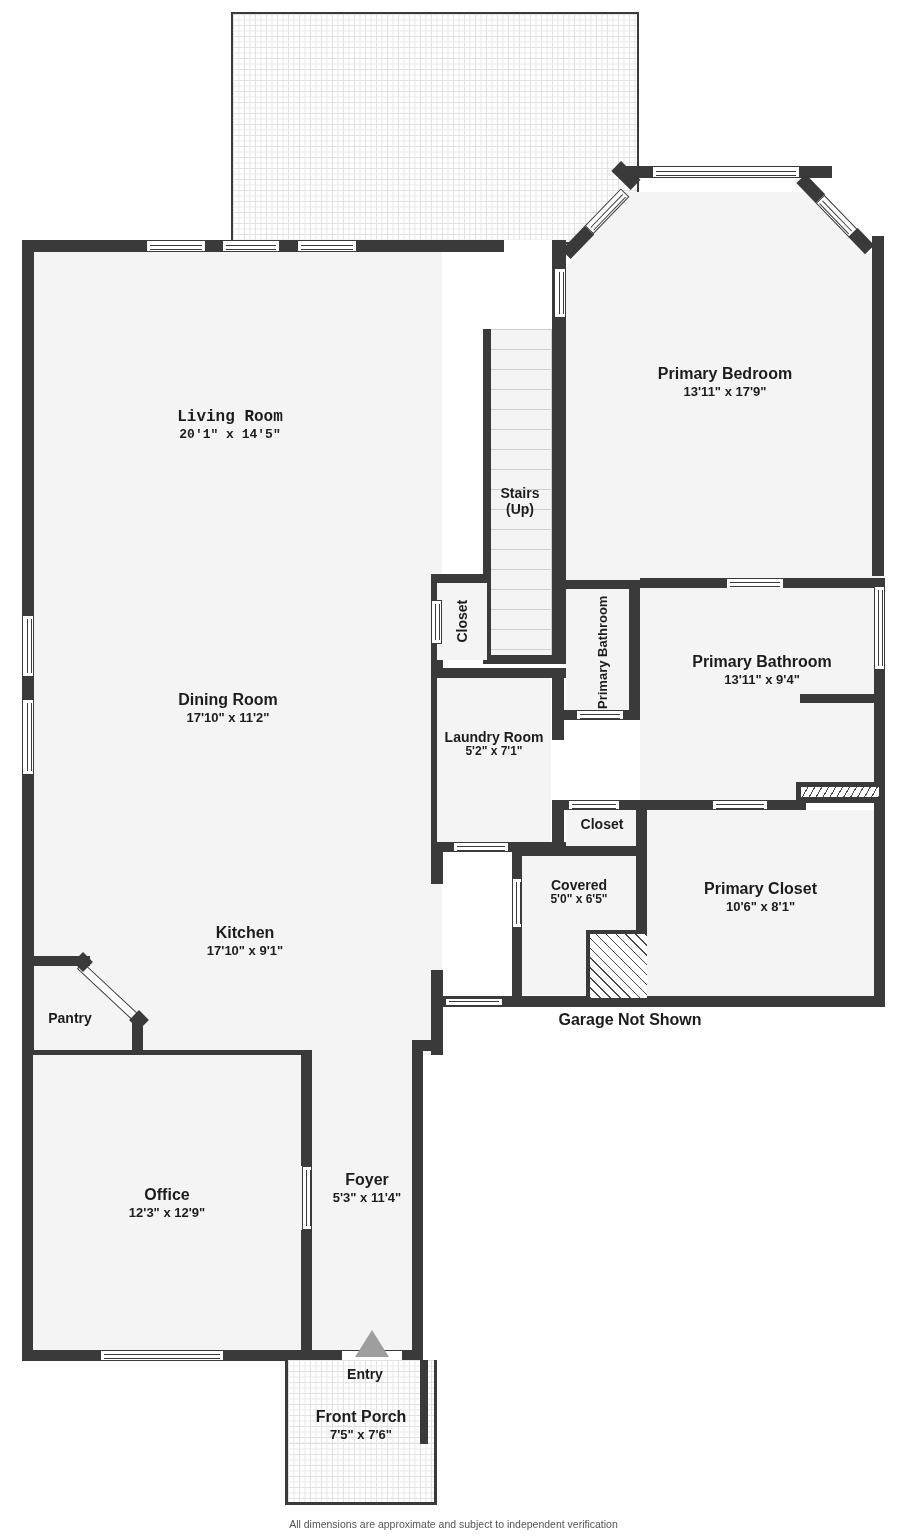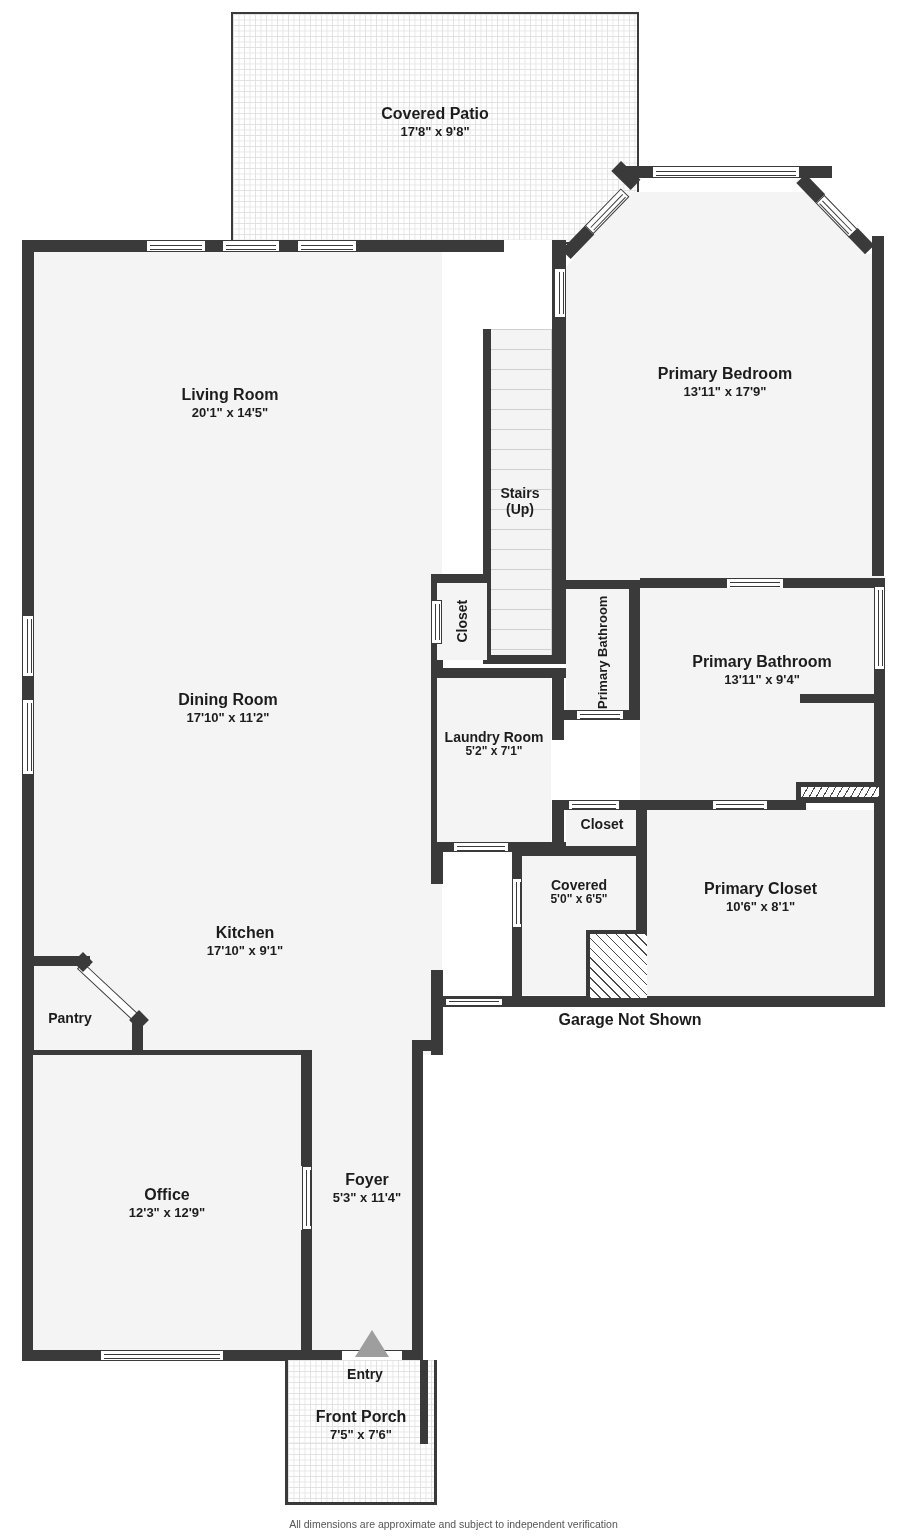--- a/index.html
+++ b/index.html
@@ -160,44 +160,40 @@
     border-top: 1px solid #3a3a3a;
     border-bottom: 1px solid #3a3a3a;
   }
 </style>
 </head>
 <body>
 
 <div id="plan">
 
   <div class="checker" style="left:231px; top:12px; width:408px; height:232px; border:2px solid #3a3a3a;"></div>
-  <div class="label" style="left:231px; top:105px; width:408px;">
-    <span class="nm">Covered Patio</span>
-    <span class="dm">17'8" x 9'8"</span>
-  </div>
 
   <div class="room" style="left:22px; top:240px; width:420px; height:815px;"></div>
 
   <div class="wall" style="left:22px; top:240px; width:12px; height:375px;"></div>
   <div class="window v" style="left:22px; top:615px; width:12px; height:62px;"></div>
   <div class="wall" style="left:22px; top:677px; width:12px; height:22px;"></div>
   <div class="window v" style="left:22px; top:699px; width:12px; height:76px;"></div>
   <div class="wall" style="left:22px; top:775px; width:12px; height:282px;"></div>
 
   <div class="wall" style="left:22px; top:240px; width:124px; height:12px;"></div>
   <div class="window h" style="left:146px; top:240px; width:60px; height:12px;"></div>
   <div class="wall" style="left:206px; top:240px; width:16px; height:12px;"></div>
   <div class="window h" style="left:222px; top:240px; width:58px; height:12px;"></div>
   <div class="wall" style="left:280px; top:240px; width:17px; height:12px;"></div>
   <div class="window h" style="left:297px; top:240px; width:60px; height:12px;"></div>
   <div class="wall" style="left:357px; top:240px; width:147px; height:12px;"></div>
   <div class="doorgap" style="left:504px; top:240px; width:48px; height:12px;"></div>
   <div class="wall" style="left:552px; top:240px; width:14px; height:30px;"></div>
 
-  <div class="label" style="left:60px; top:386px; width:340px;">
+  <div class="label" style="left:60px; top:408px; width:340px;font-family:Liberation Mono, monospace;">
     <span class="nm">Living Room</span>
     <span class="dm">20'1" x 14'5"</span>
   </div>
 
   <div class="label" style="left:58px; top:691px; width:340px;">
     <span class="nm">Dining Room</span>
     <span class="dm">17'10" x 11'2"</span>
   </div>
 
   <div class="label" style="left:75px; top:924px; width:340px;">

